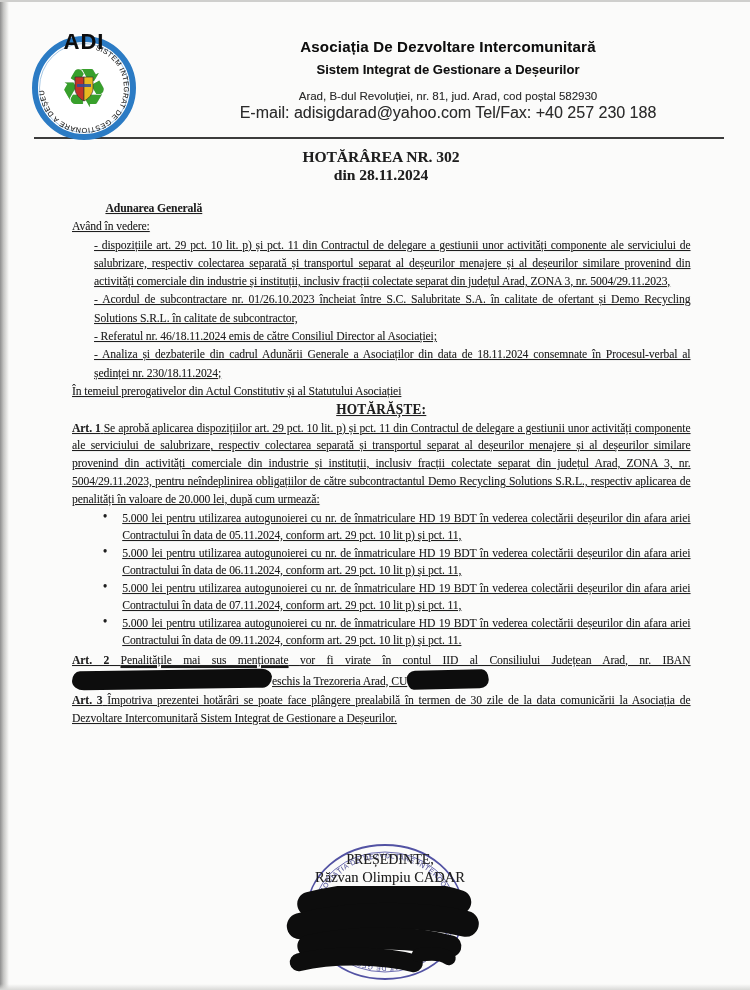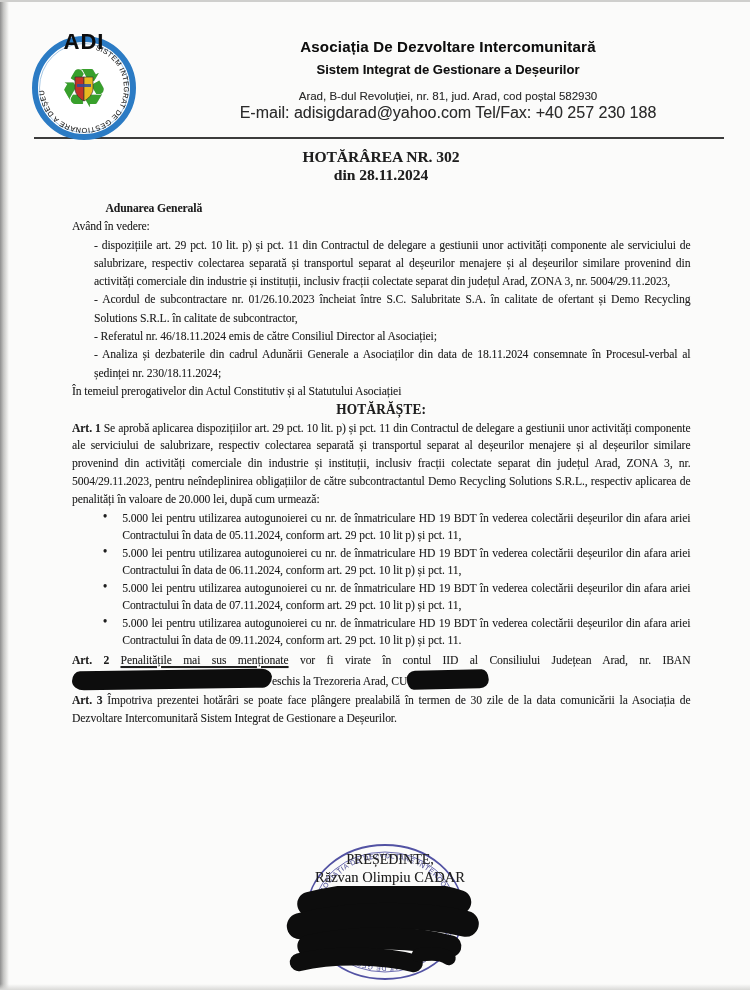--- a/index.html
+++ b/index.html
@@ -31,21 +31,21 @@
   .org-subtitle{font-size:13px;font-weight:bold;color:#101010;margin-top:7px;}
   .org-address{font-size:11.5px;margin-top:13px;color:#2b2b2b;}
   .org-contact{font-size:16px;margin-top:2px;color:#2b2b2b;}
   .rule{border:none;border-top:2px solid var(--rule_gray);margin:0 26px 0 34px;height:0;}
 
   
   .doc-title{margin:9px 48px 0 60px;text-align:center;font-weight:bold;
     font-size:15.5px;line-height:17.5px;}
 
   
-  .doc-body{margin:16px 0 0 72px;width:618px;}
+  .doc-body{margin:16px 0 0 72px;width:618px;text-decoration:underline;}
   .squeeze{width:702px;transform:scaleX(0.881);transform-origin:0 0;
     font-size:13.2px;letter-spacing:-0.1px;line-height:18.3px;}
   .squeeze p{margin:0;}
   .assembly{font-weight:bold;padding-left:38px;}
   .dash-item{padding-left:25px;text-align:justify;}
   .verb-heading{text-align:center;font-weight:bold;font-size:15px;margin-top:31px;
     letter-spacing:.3px;}
   .art{text-align:justify;}
   .art1{margin-top:12px;line-height:17.8px;}
   .penalties{list-style:none;margin:1px 0 0 0;padding:0 0 0 57px;line-height:17.5px;}

